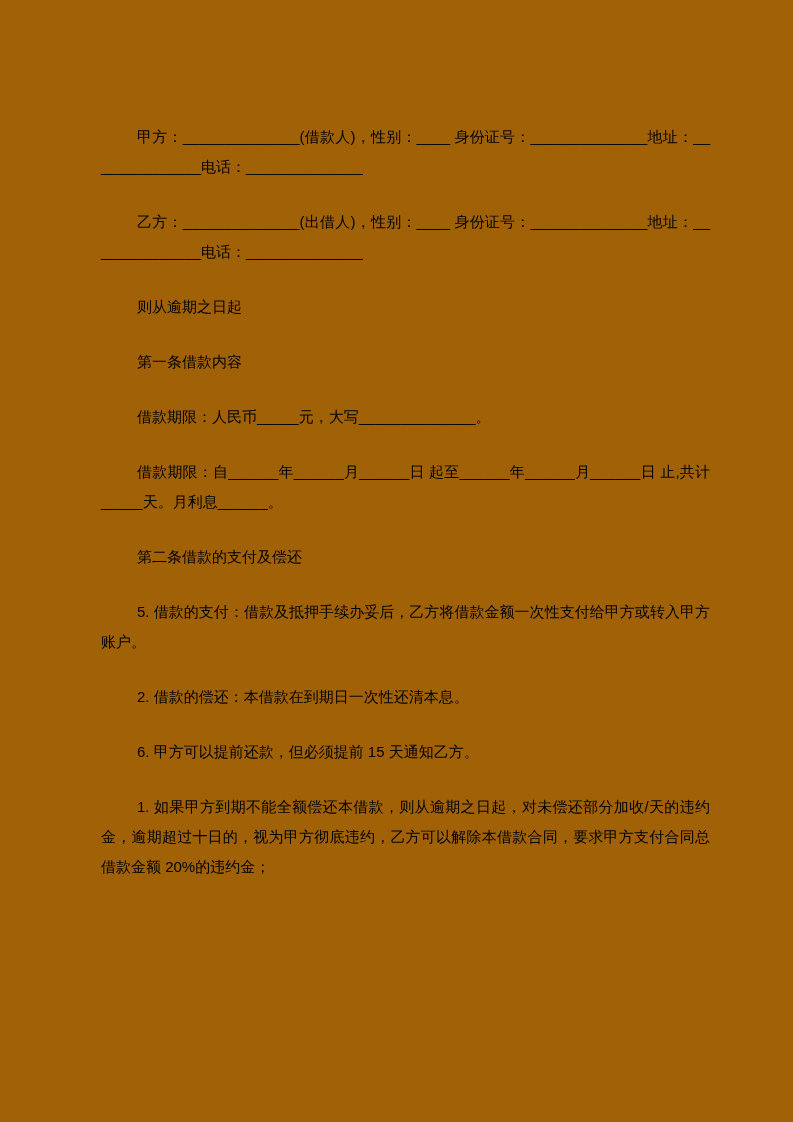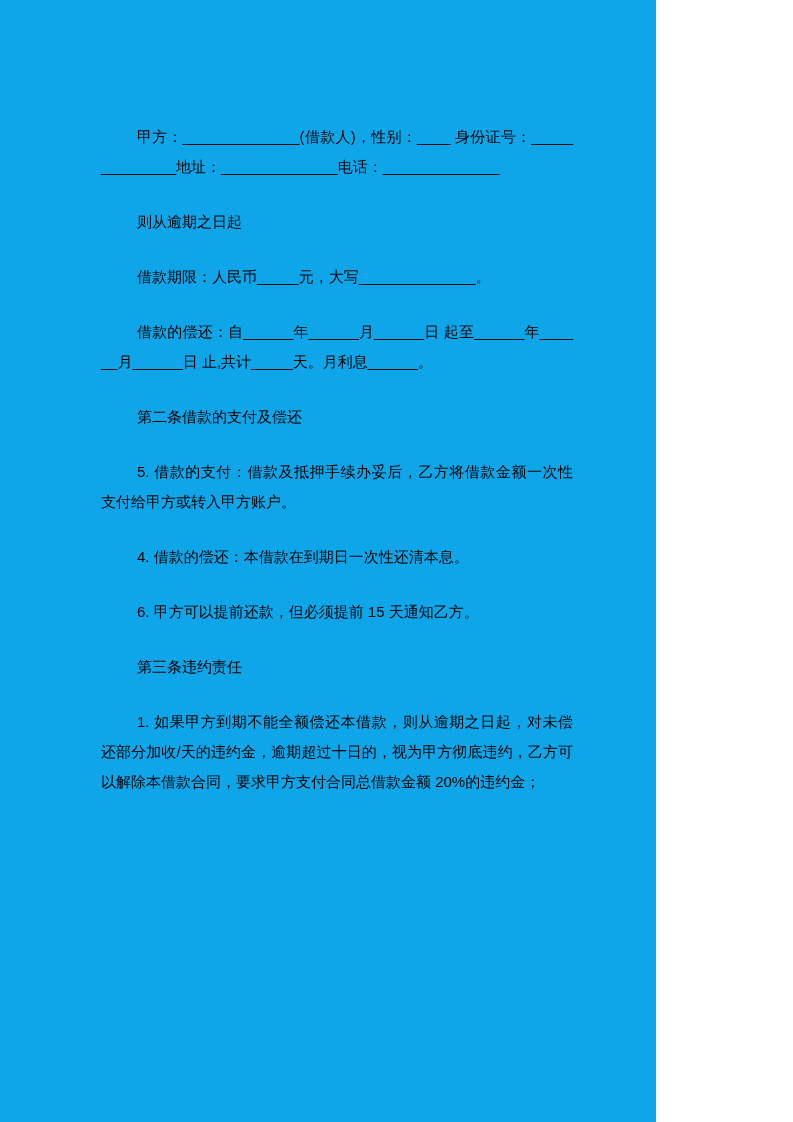--- a/index.html
+++ b/index.html
@@ -2,45 +2,46 @@
 <html><head>
 <meta charset="utf-8">
 <style>
   html, body {
     margin: 0;
     padding: 0;
     background: #ffffff;
   }
   .page {
     position: relative;
-    width: 656px;
+    width: 793px;
     height: 1122px;
-    background: #0ea5e9;
+    background: #a16207;
     box-sizing: border-box;
     padding: 122px 83px 0 101px;
     font-family: "Liberation Sans", sans-serif;
     font-size: 15px;
     color: #000000;
     overflow: hidden;
   }
   .para {
     margin: 0 0 25px 0;
     line-height: 30px;
     text-indent: 2.4em;
     text-align: justify;
     word-break: break-all;
   }
 </style>
 </head>
 <body>
 
 <div class="page">
   <p class="para">甲方：______________(借款人)，性别：____ 身份证号：______________地址：______________电话：______________</p>
+  <p class="para">乙方：______________(出借人)，性别：____ 身份证号：______________地址：______________电话：______________</p>
   <p class="para">则从逾期之日起</p>
+  <p class="para">第一条借款内容</p>
   <p class="para">借款期限：人民币_____元，大写______________。</p>
-  <p class="para">借款的偿还：自______年______月______日 起至______年______月______日 止,共计_____天。月利息______。</p>
+  <p class="para">借款期限：自______年______月______日 起至______年______月______日 止,共计_____天。月利息______。</p>
   <p class="para">第二条借款的支付及偿还</p>
   <p class="para">5. 借款的支付：借款及抵押手续办妥后，乙方将借款金额一次性支付给甲方或转入甲方账户。</p>
-  <p class="para">4. 借款的偿还：本借款在到期日一次性还清本息。</p>
+  <p class="para">2. 借款的偿还：本借款在到期日一次性还清本息。</p>
   <p class="para">6. 甲方可以提前还款，但必须提前 15 天通知乙方。</p>
-  <p class="para">第三条违约责任</p>
   <p class="para">1. 如果甲方到期不能全额偿还本借款，则从逾期之日起，对未偿还部分加收/天的违约金，逾期超过十日的，视为甲方彻底违约，乙方可以解除本借款合同，要求甲方支付合同总借款金额 20%的违约金；</p>
 </div>
 
 </body></html>

